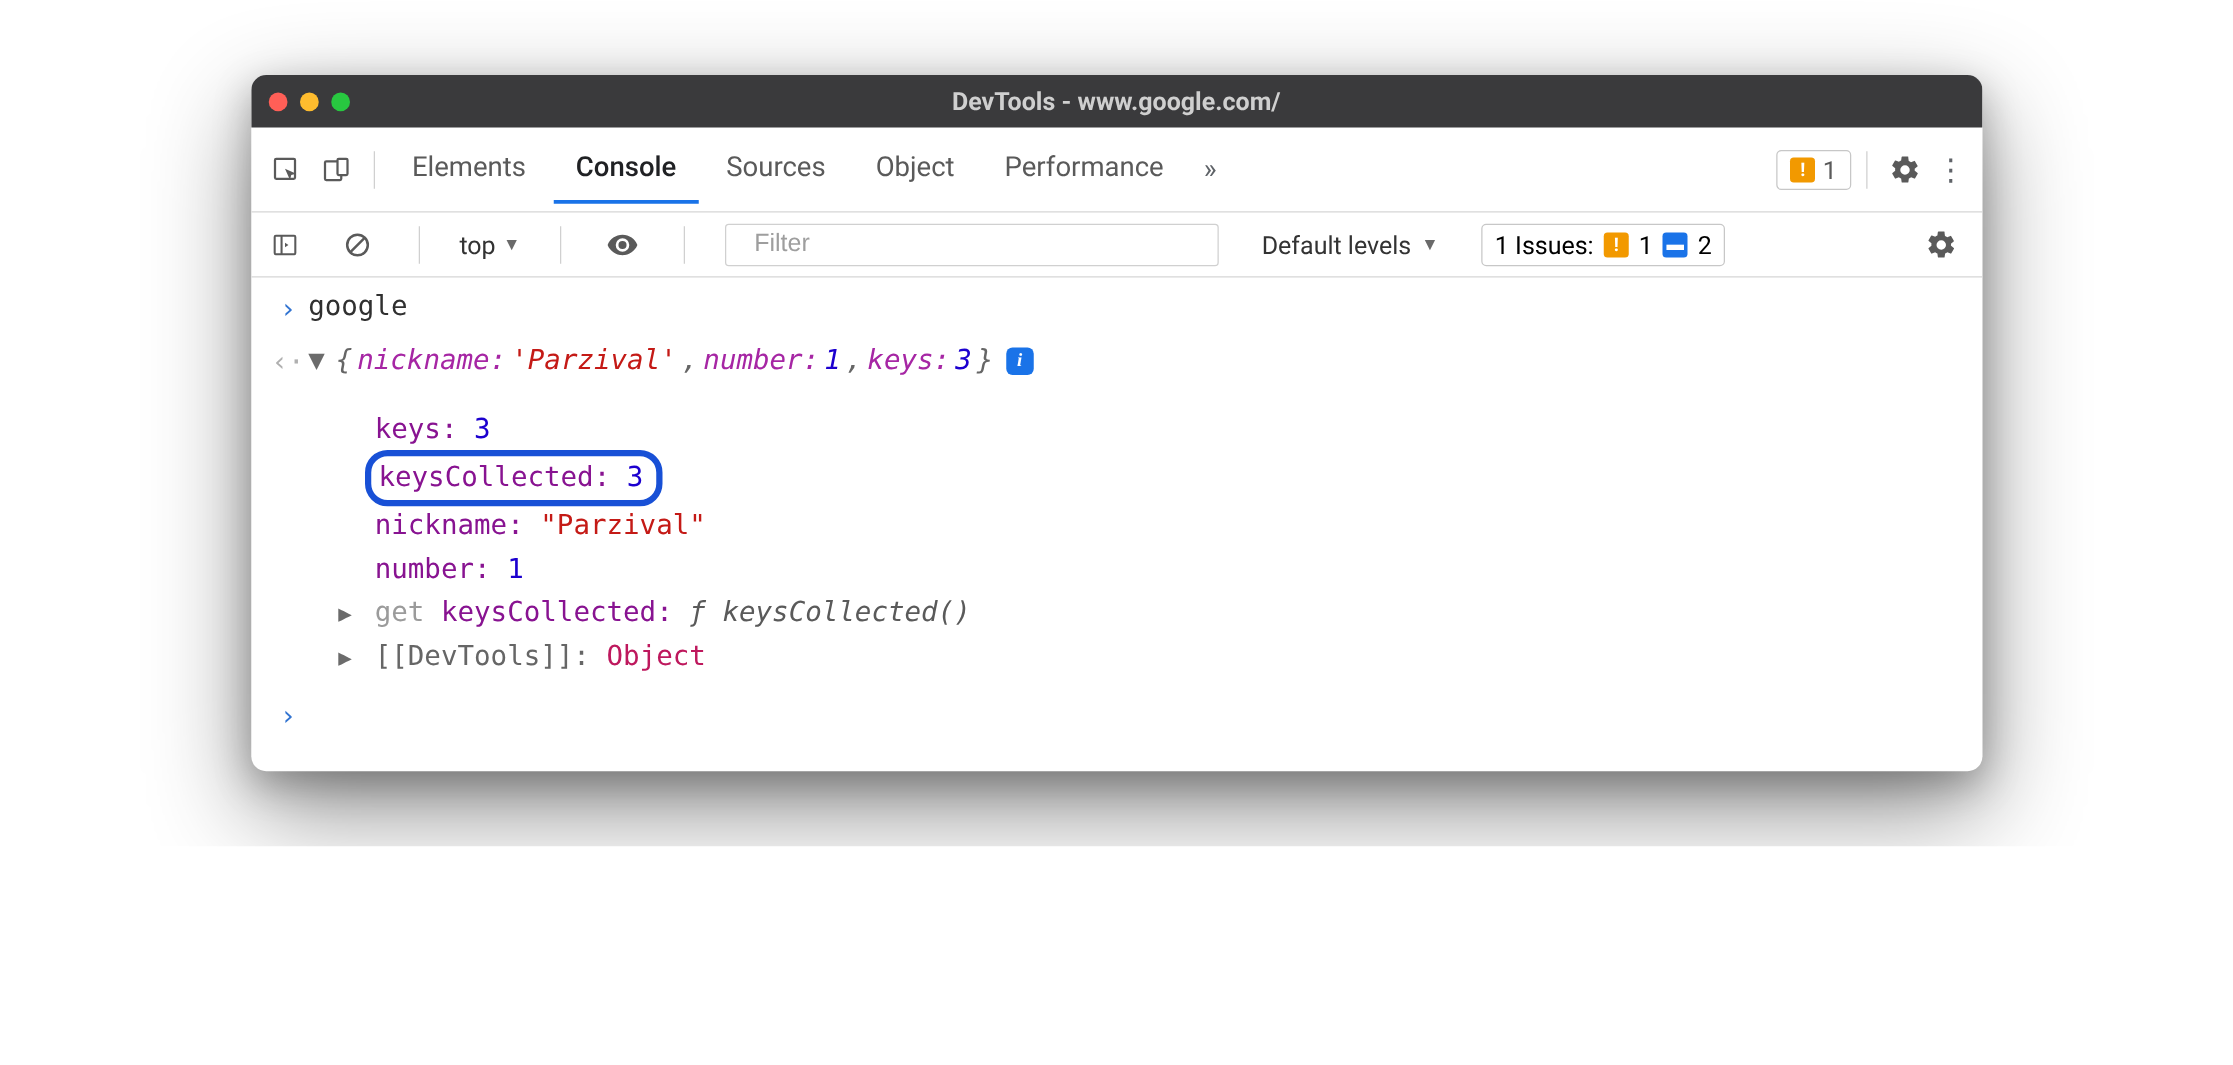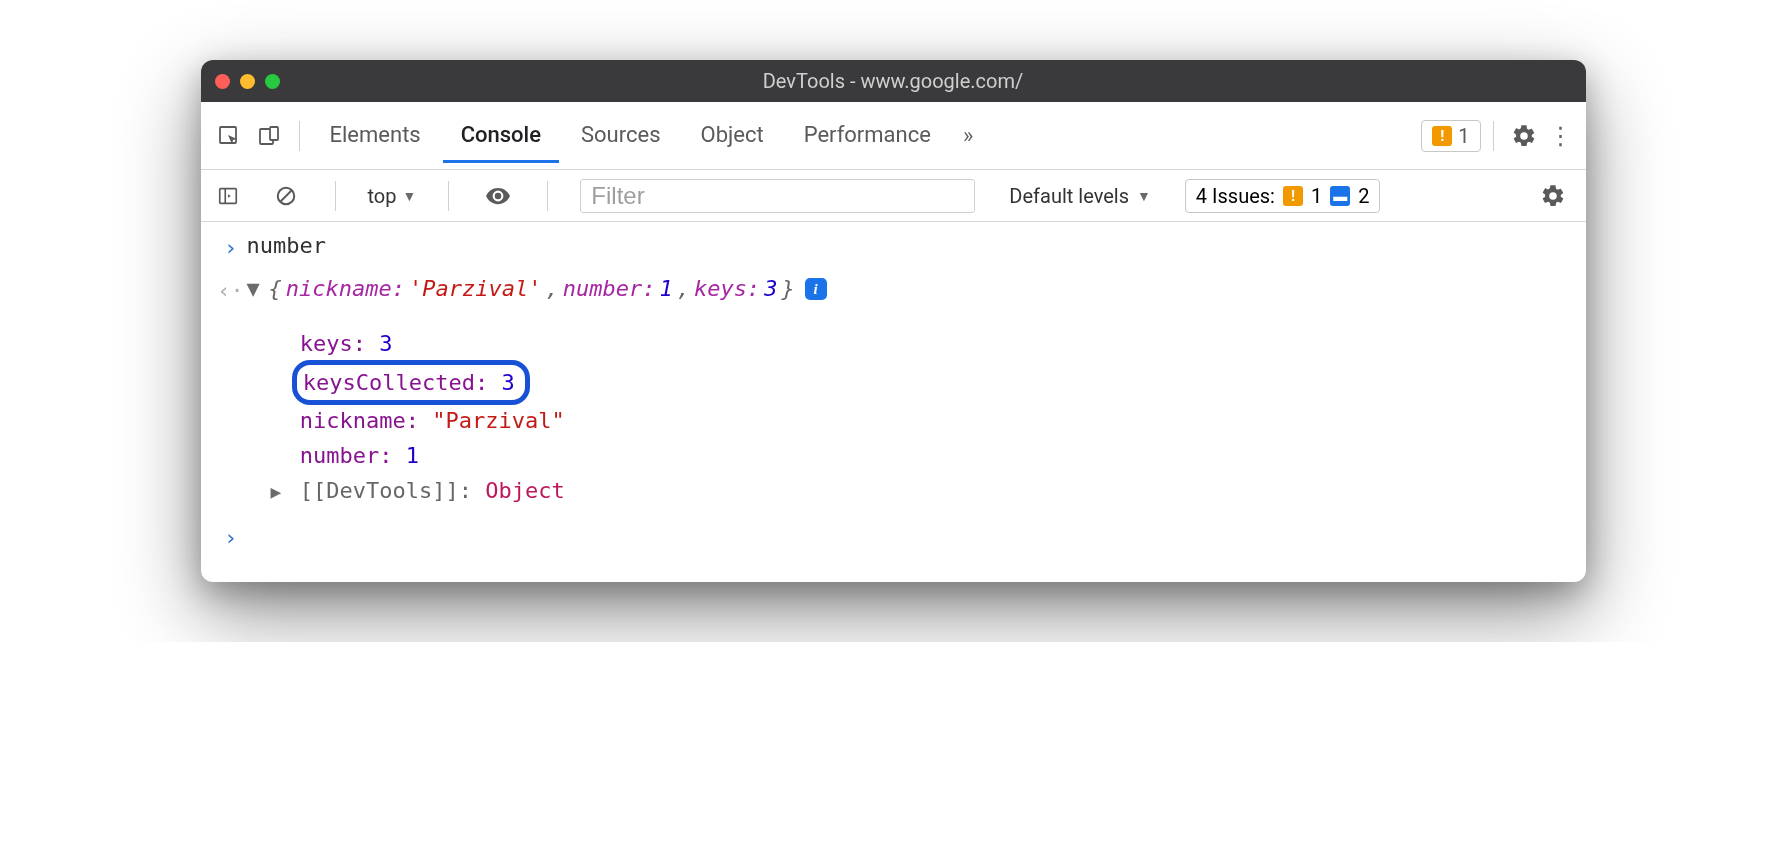--- a/index.html
+++ b/index.html
@@ -36,21 +36,21 @@
   }
   .tl-red { background: #ff5f57; }
   .tl-yellow { background: #febc2e; }
   .tl-green { background: #28c840; }
   .title-text {
     position: absolute;
     left: 0; right: 0;
     text-align: center;
     color: #cfcfcf;
     font-size: 20px;
-    font-weight: 400;
+    font-weight: 700;
     pointer-events: none;
   }
   .tabbar {
     display: flex;
     align-items: center;
     border-bottom: 1px solid #d6d6d6;
     height: 68px;
     padding: 0 10px;
     gap: 4px;
   }
@@ -149,22 +149,22 @@
   }
   .tri-down {
     font-size: 14px;
     color: #6a6a6a;
   }
   .filter-input {
     flex: 0 0 395px;
     height: 34px;
     border: 1px solid #d0d0d0;
     border-radius: 3px;
-    padding: 0 10px;
-    font-size: 24px;
+    padding: 0 22px;
+    font-size: 20px;
     color: #333;
   }
   .filter-input::placeholder { color: #9e9e9e; }
   .levels {
     color: #333;
     display: flex;
     align-items: center;
     gap: 8px;
     cursor: pointer;
     margin-left: 10px;
@@ -336,39 +336,39 @@
         <path d="M12 4.5C7 4.5 2.73 7.61 1 12c1.73 4.39 6 7.5 11 7.5s9.27-3.11 11-7.5c-1.73-4.39-6-7.5-11-7.5zM12 17a5 5 0 1 1 0-10 5 5 0 0 1 0 10zm0-8a3 3 0 1 0 0 6 3 3 0 0 0 0-6z"></path>
       </svg>
     </div>
     <div class="sep"></div>
     <input class="filter-input" placeholder="Filter" style="">
     <div class="levels">
       <span>Default levels</span>
       <span class="tri-down">▼</span>
     </div>
     <div class="issues-box">
-      <span>4 Issues:</span>
+      <span>1 Issues:</span>
       <div class="warn-icon">!</div>
       <span>1</span>
       <div class="info-icon-badge">▬</div>
       <span>2</span>
     </div>
     <div class="flex-spacer"></div>
     <div class="icon-btn gear-icon" style="margin-right:6px;">
       <svg viewBox="0 0 24 24">
           <path d="M19.14 12.94a7.07 7.07 0 0 0 .05-.94 7.07 7.07 0 0 0-.05-.94l2.03-1.58a.5.5 0 0 0 .12-.64l-1.92-3.32a.5.5 0 0 0-.6-.22l-2.39.96a7.03 7.03 0 0 0-1.62-.94l-.36-2.54A.5.5 0 0 0 14 2h-4a.5.5 0 0 0-.5.42l-.36 2.54c-.58.24-1.12.55-1.62.94l-2.39-.96a.5.5 0 0 0-.6.22L2.61 8.48a.5.5 0 0 0 .12.64l2.03 1.58c-.03.31-.05.63-.05.94s.02.63.05.94L2.73 14.16a.5.5 0 0 0-.12.64l1.92 3.32c.13.22.4.31.6.22l2.39-.96c.5.39 1.04.7 1.62.94l.36 2.54c.04.24.25.42.5.42h4c.25 0 .46-.18.5-.42l.36-2.54c.58-.24 1.12-.55 1.62-.94l2.39.96c.2.09.47 0 .6-.22l1.92-3.32a.5.5 0 0 0-.12-.64l-2.03-1.58zM12 15.5A3.5 3.5 0 1 1 12 8.5a3.5 3.5 0 0 1 0 7z"></path>
         </svg>
     </div>
   </div>
 
   <div class="console-body">
 
     <div class="row">
       <div class="gutter">›</div>
-      <div class="content">number</div>
+      <div class="content">google</div>
     </div>
 
     <div class="row" style="margin-top:6px;">
       <div class="gutter dim">‹·</div>
       <div class="content">
         <div class="obj-line">
           <span class="disclose">▼</span>
           <span class="grey">{</span>
           <span class="preview-key">nickname:</span>
           <span class="darkred">'Parzival'</span>
@@ -400,20 +400,26 @@
             <span class="purple">nickname:</span>
             <span class="darkred">"Parzival"</span>
           </span>
           <span class="prop-line">
             <span style="display:inline-block;width:16px;"></span>
             <span class="purple">number:</span>
             <span class="blueval">1</span>
           </span>
           <span class="prop-line">
             <span class="sub-disclose">▶</span>
+            <span class="getkw">get</span>
+            <span class="purple">keysCollected:</span>
+            <span class="func">ƒ keysCollected()</span>
+          </span>
+          <span class="prop-line">
+            <span class="sub-disclose">▶</span>
             <span style="color:#666;">[[DevTools]]:</span>
             <span style="color:#be185d;">Object</span>
           </span>
         </div>
       </div>
     </div>
 
     <div class="row" style="margin-top:10px;">
       <div class="gutter">›</div>
       <div class="content"></div>

